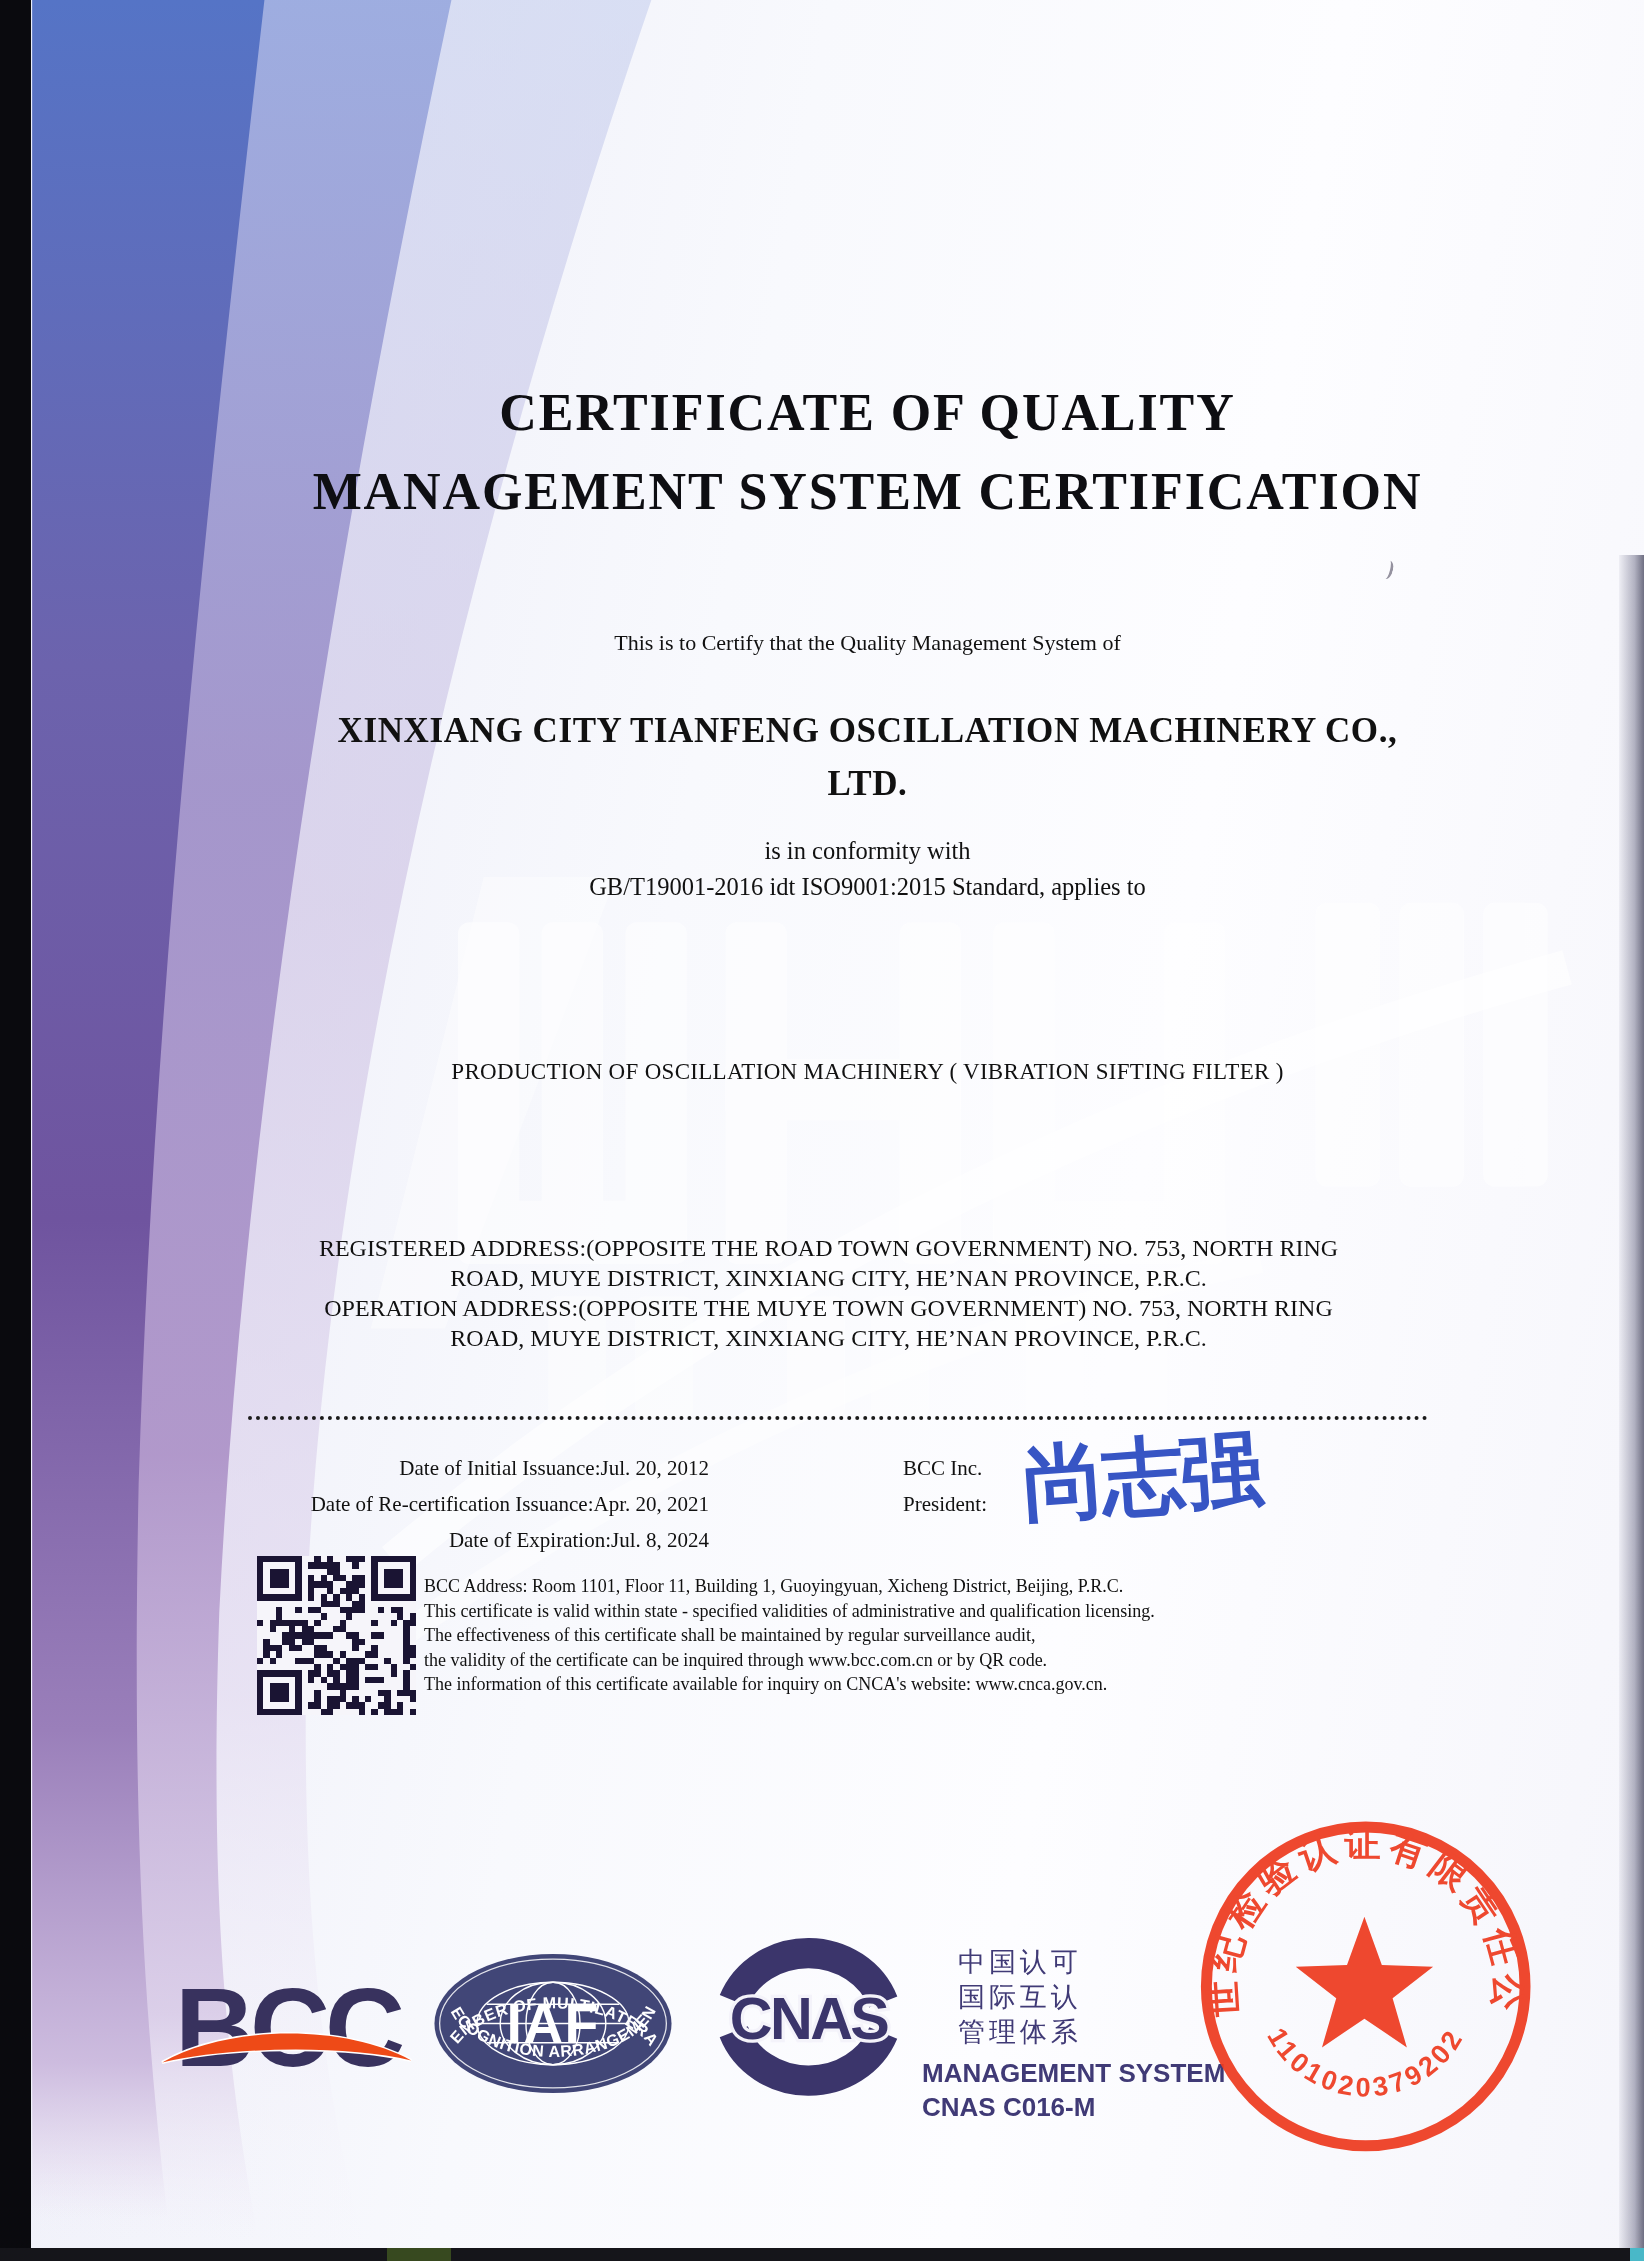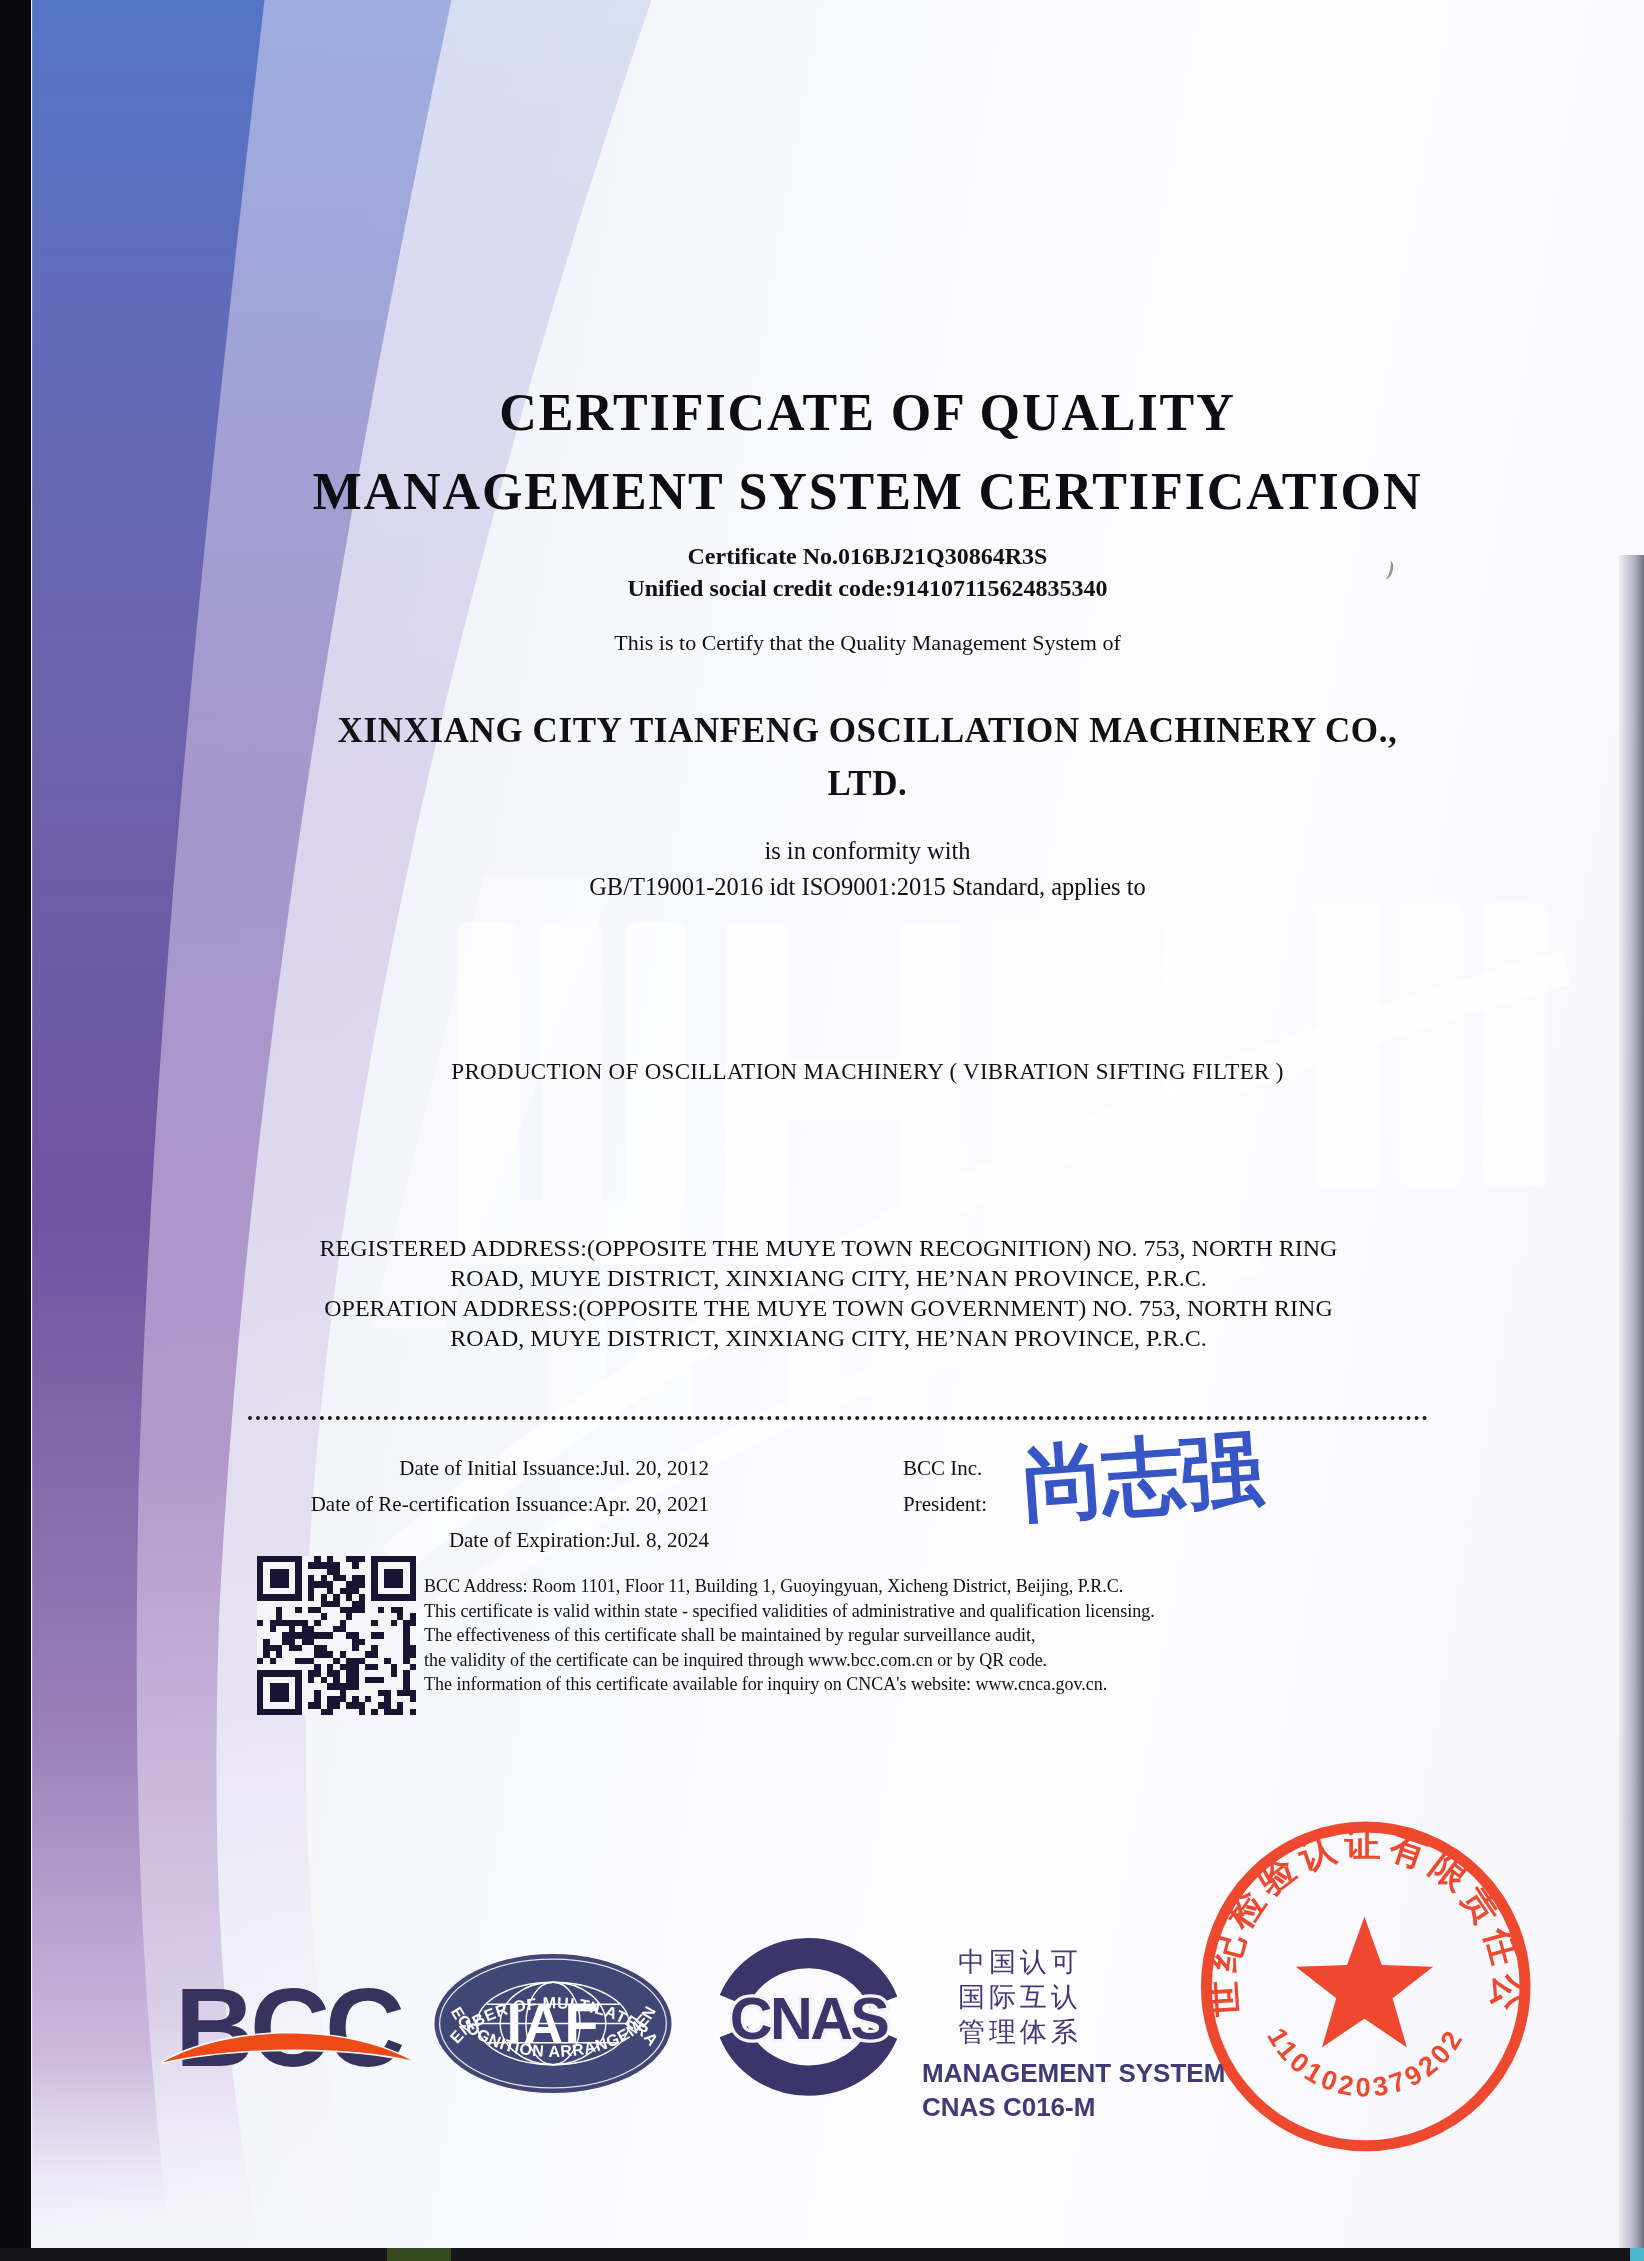--- a/index.html
+++ b/index.html
@@ -100,38 +100,34 @@
     </g>
     <path d="M560,2420 Q1300,1800 2380,1500" stroke="#ffffff" stroke-width="55" fill="none" opacity="0.6"></path>
     <path d="M560,2545 Q1200,2100 1905,1955" stroke="#ffffff" stroke-width="38" fill="none" opacity="0.45"></path>
   </svg>
 
   <div class="ctr title z3">
     <div>CERTIFICATE OF QUALITY</div>
     <div>MANAGEMENT SYSTEM CERTIFICATION</div>
   </div>
 
-  <div class="ctr certlines z3">
-    <div>Certificate No.016BJ21Q30864R3S</div>
-    <div>Unified social credit code:914107115624835340</div>
-  </div>
 
   <div class="ctr certify z3">This is to Certify that the Quality Management System of</div>
 
   <div class="ctr company z3">
     <div>XINXIANG CITY TIANFENG OSCILLATION MACHINERY CO.,</div>
     <div>LTD.</div>
   </div>
 
   <div class="ctr conformity z3">is in conformity with</div>
   <div class="ctr standard z3">GB/T19001-2016 idt ISO9001:2015 Standard, applies to</div>
   <div class="ctr scope z3">PRODUCTION OF OSCILLATION MACHINERY ( VIBRATION SIFTING FILTER )</div>
 
   <div class="abs addresses z3">
-    <div>REGISTERED ADDRESS:(OPPOSITE THE MUYE TOWN RECOGNITION) NO. 753, NORTH RING</div>
+    <div>REGISTERED ADDRESS:(OPPOSITE THE ROAD TOWN GOVERNMENT) NO. 753, NORTH RING</div>
     <div>ROAD, MUYE DISTRICT, XINXIANG CITY, HE’NAN PROVINCE, P.R.C.</div>
     <div>OPERATION ADDRESS:(OPPOSITE THE MUYE TOWN GOVERNMENT) NO. 753, NORTH RING</div>
     <div>ROAD, MUYE DISTRICT, XINXIANG CITY, HE’NAN PROVINCE, P.R.C.</div>
   </div>
 
   <div class="abs divider z3"></div>
 
   <div class="abs dates z3">
     <div>Date of Initial Issuance:Jul. 20, 2012</div>
     <div>Date of Re-certification Issuance:Apr. 20, 2021</div>

